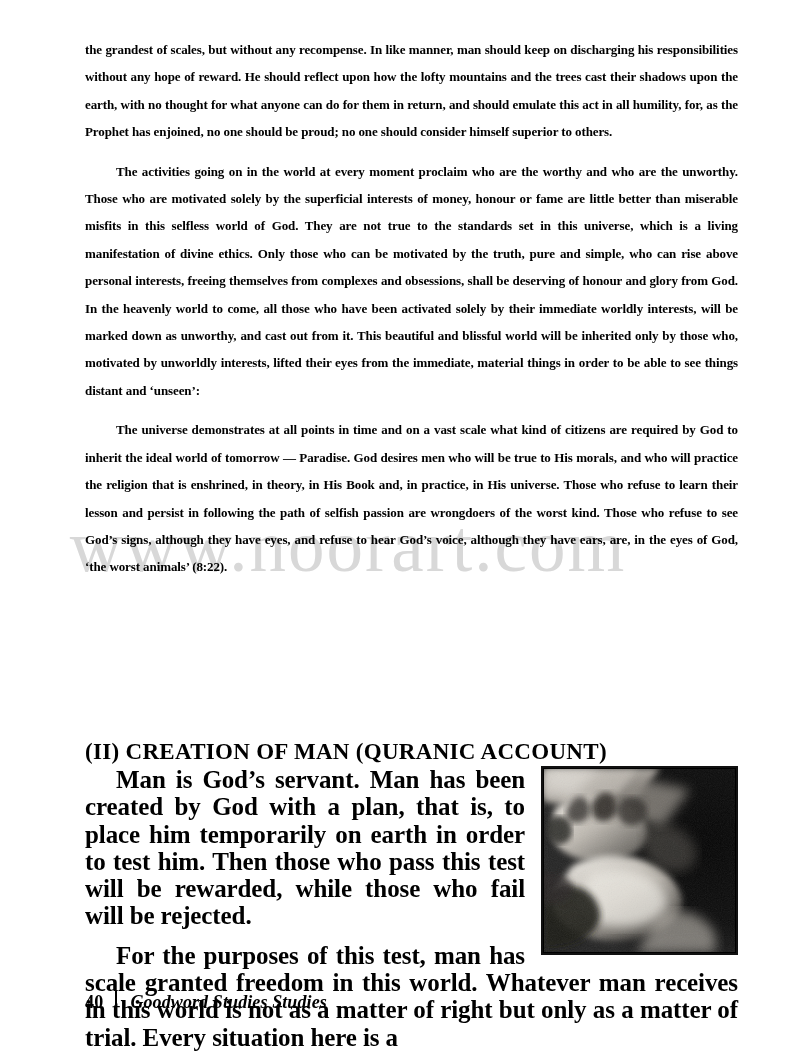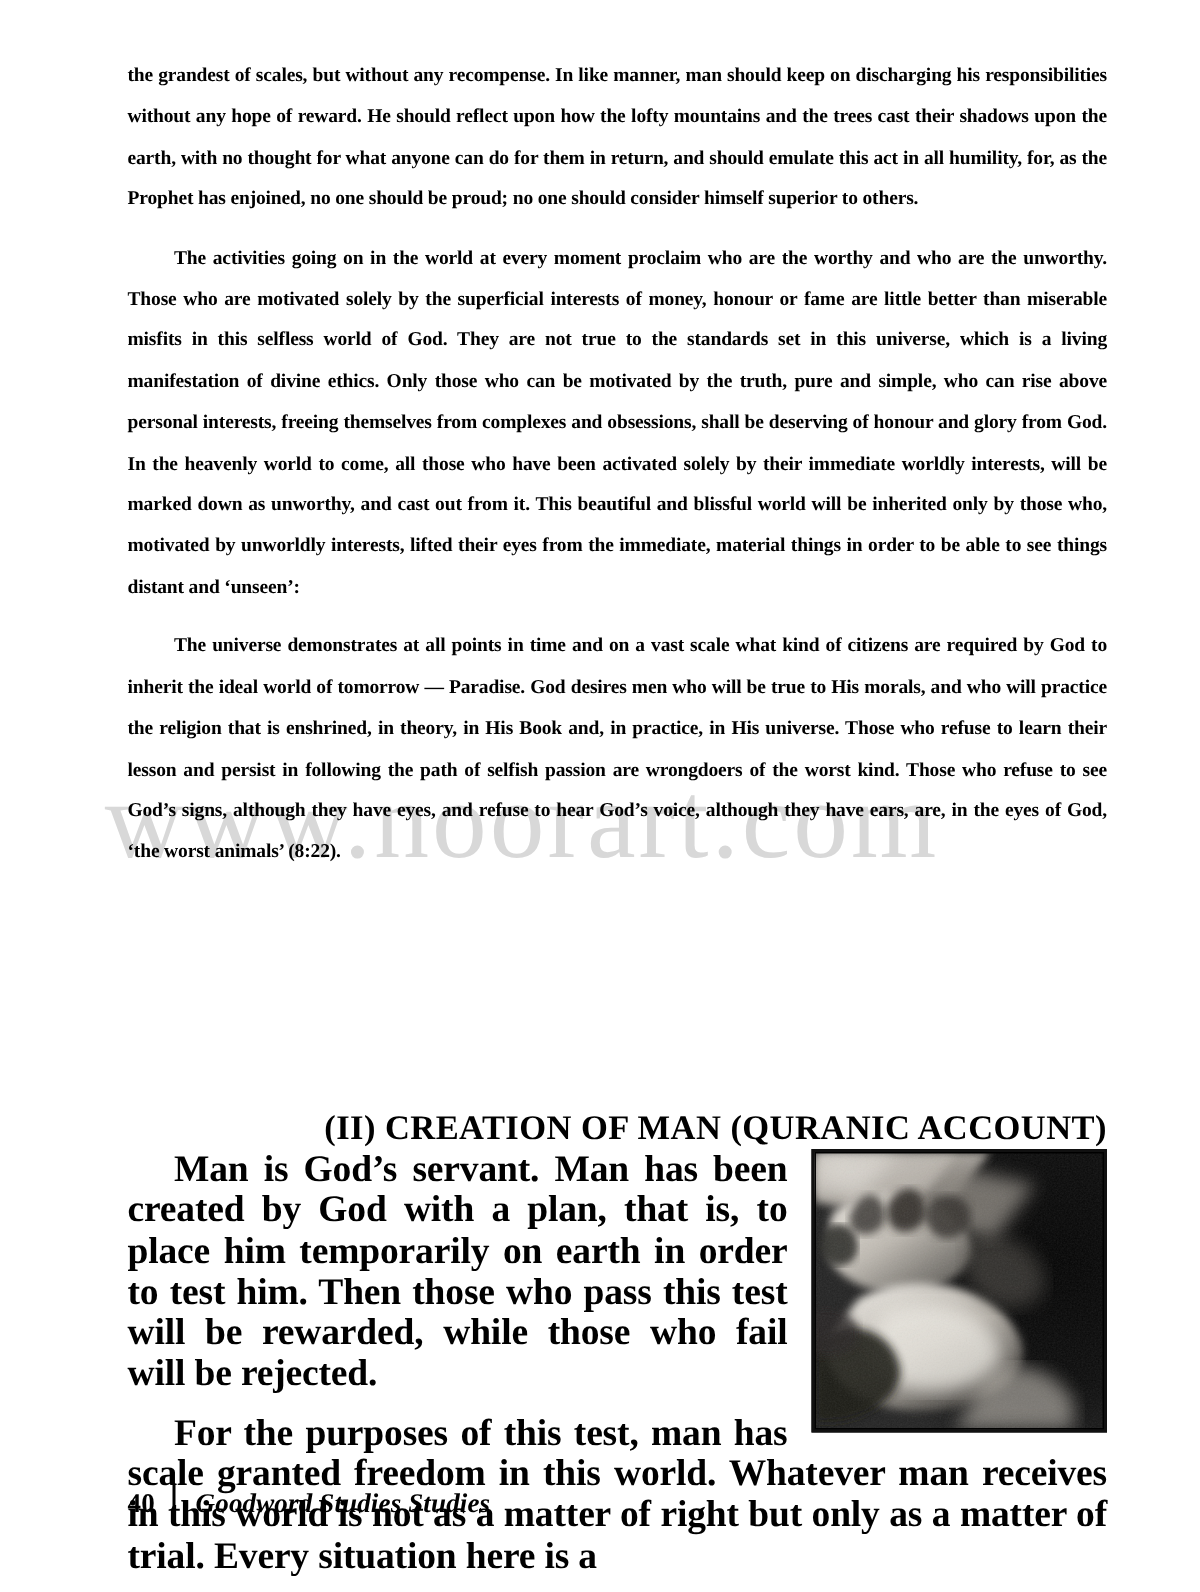--- a/index.html
+++ b/index.html
@@ -62,21 +62,20 @@
   #heading {
     position: absolute;
     left: 85px;
     top: 718px;
     width: 653px;
     z-index: 10;
     font-size: 23px;
     font-weight: bold;
     letter-spacing: 0.3px;
     line-height: 30px;
-    text-align: right;
   }
 
   
   #lower {
     position: absolute;
     left: 85px;
     top: 766px;
     width: 653px;
     z-index: 10;
   }

